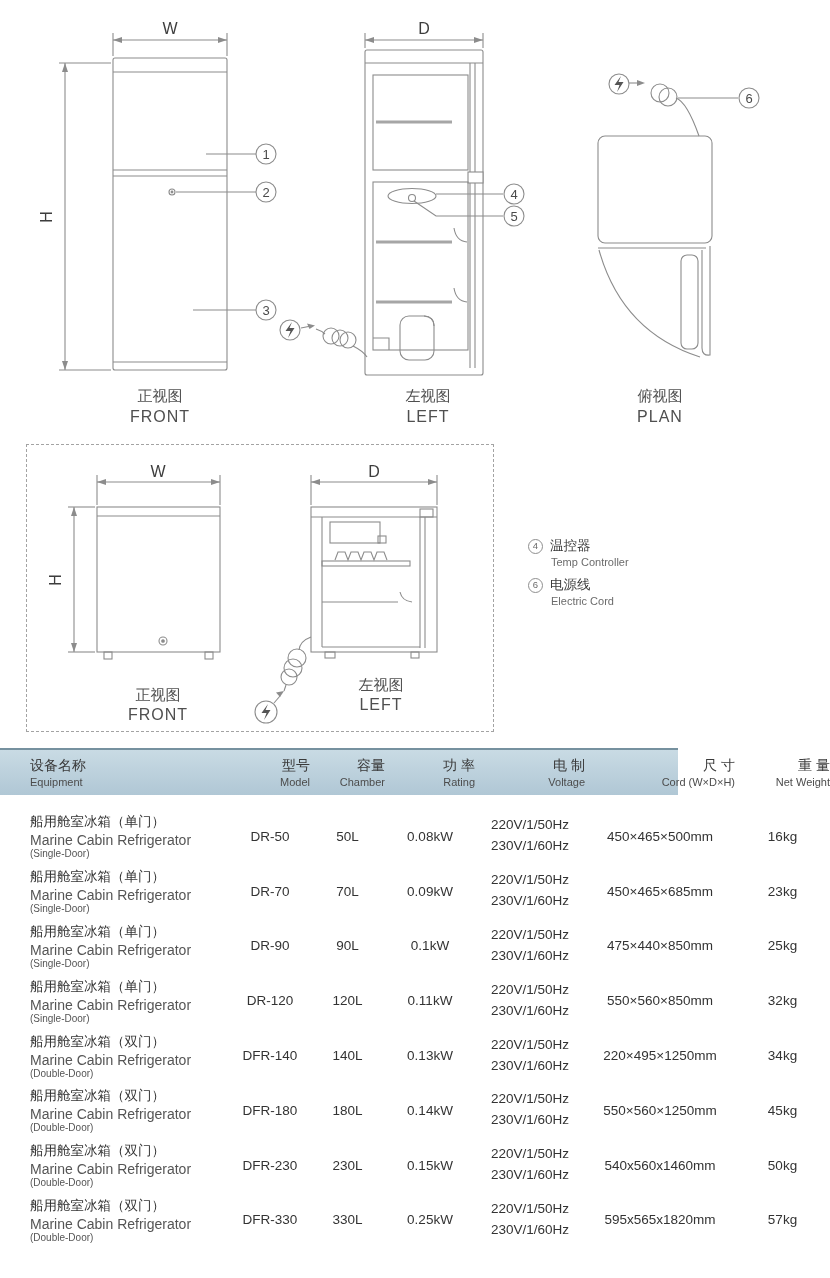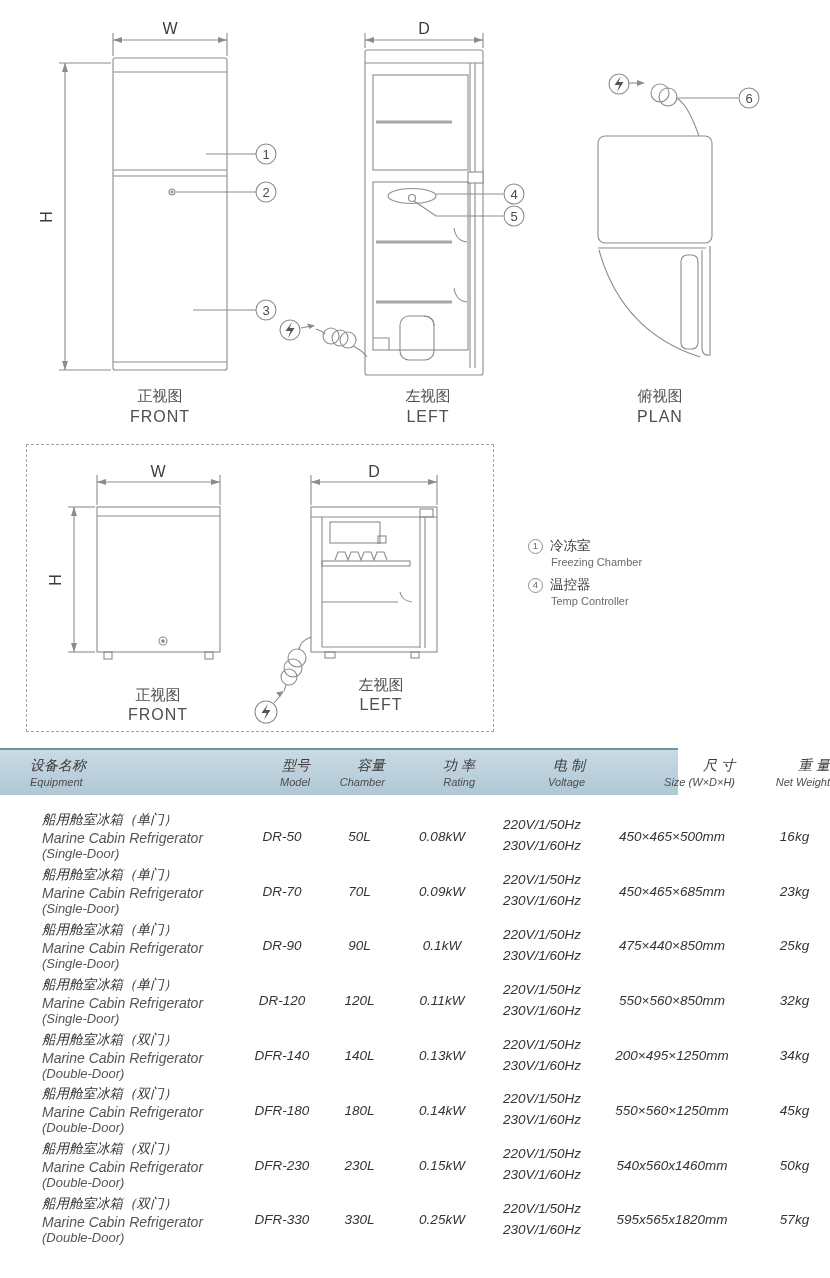--- a/index.html
+++ b/index.html
@@ -23,37 +23,37 @@
             display:grid; grid-template-columns:172px 128px; grid-template-rows:repeat(3,39px);
             grid-auto-flow:column; }
   .legend-item { line-height:1.15; }
   .lnum { display:inline-flex; align-items:center; justify-content:center;
           width:15px; height:15px; border:1px solid #8f8f8f; border-radius:50%;
           font-size:9.5px; color:#6a6a6a; vertical-align:1px; }
   .lcn  { font-size:13.5px; color:#3c3c3c; margin-left:7px; }
   .len  { display:block; font-size:11px; color:#6b6b6b; margin-left:23px; margin-top:2px; }
 
   
-  #spec-table { position:absolute; left:0; top:748px; width:678px;font-style:italic; }
+  #spec-table { position:absolute; left:0; top:748px; width:678px; }
   .grid-cols { display:grid; grid-template-columns:230px 80px 75px 90px 110px 150px 95px; }
   #spec-header { height:47px; align-items:center;
                  border-top:2px solid #76919f;
                  background:linear-gradient(#c9dbe4,#b0c7d5); }
   .th { text-align:right; }
   .th.left { text-align:left; padding-left:30px; }
   .th-cn { font-size:14px; color:#3a3a3a; }
   .th-en { font-size:11px; color:#4c4c4c; margin-top:1px; }
 
   #spec-body { padding-top:14px; }
-  .row { height:54.8px; align-items:center;padding-left:12px; }
+  .row { height:54.8px; align-items:center; }
   .cell { text-align:center; font-size:13.5px; color:#333; }
   .cell.left { text-align:left; padding-left:30px; }
   .eq-cn   { font-size:13.5px; color:#333; }
   .eq-en   { font-size:14px; color:#555; margin-top:1px; }
-  .eq-door { font-size:13px; color:#555; margin-top:0; }
+  .eq-door { font-size:10px; color:#555; margin-top:0; }
   .v-line { line-height:1.55; }
 </style>
 </head>
 <body>
 
 <div id="page">
 
   <svg class="diag" style="left:0;top:0" width="830" height="437" viewBox="0 0 830 437">
     <g stroke="#8c8c8c" fill="none" stroke-width="1.1">
 
@@ -244,26 +244,26 @@
     <text class="dim-letter" x="61" y="580" text-anchor="middle" transform="rotate(-90 61 580)">H</text>
 
     <text class="view-cn" x="158" y="700" text-anchor="middle">正视图</text>
     <text class="view-en" x="158" y="720" text-anchor="middle">FRONT</text>
     <text class="view-cn" x="381" y="690" text-anchor="middle">左视图</text>
     <text class="view-en" x="381" y="710" text-anchor="middle">LEFT</text>
   </svg>
 
   <div id="legend">
       <div class="legend-item">
-      <span class="lnum">1</span><span class="lcn">冷冻室</span>
-      <span class="len">Freezing Chamber</span>
-    </div>
-      <div class="legend-item">
       <span class="lnum">4</span><span class="lcn">温控器</span>
       <span class="len">Temp Controller</span>
+    </div>
+      <div class="legend-item">
+      <span class="lnum">6</span><span class="lcn">电源线</span>
+      <span class="len">Electric Cord</span>
     </div>
     </div>
 
   <div id="spec-table">
     <div id="spec-header" class="grid-cols">
       <div class="th left">
         <div class="th-cn">设备名称</div>
         <div class="th-en">Equipment</div>
       </div>
       <div class="th">
@@ -277,21 +277,21 @@
       <div class="th">
         <div class="th-cn">功 率</div>
         <div class="th-en">Rating</div>
       </div>
       <div class="th">
         <div class="th-cn">电 制</div>
         <div class="th-en">Voltage</div>
       </div>
       <div class="th">
         <div class="th-cn">尺 寸</div>
-        <div class="th-en">Size (W×D×H)</div>
+        <div class="th-en">Cord (W×D×H)</div>
       </div>
       <div class="th">
         <div class="th-cn">重 量</div>
         <div class="th-en">Net Weight</div>
       </div>
     </div>
     <div id="spec-body">
         <div class="row grid-cols">
       <div class="cell left">
         <div class="eq-cn">船用舱室冰箱（单门）</div>
@@ -362,21 +362,21 @@
         <div class="eq-en">Marine Cabin Refrigerator</div>
         <div class="eq-door">(Double-Door)</div>
       </div>
       <div class="cell">DFR-140</div>
       <div class="cell">140L</div>
       <div class="cell">0.13kW</div>
       <div class="cell">
         <div class="v-line">220V/1/50Hz</div>
         <div class="v-line">230V/1/60Hz</div>
       </div>
-      <div class="cell">200×495×1250mm</div>
+      <div class="cell">220×495×1250mm</div>
       <div class="cell">34kg</div>
     </div>
         <div class="row grid-cols">
       <div class="cell left">
         <div class="eq-cn">船用舱室冰箱（双门）</div>
         <div class="eq-en">Marine Cabin Refrigerator</div>
         <div class="eq-door">(Double-Door)</div>
       </div>
       <div class="cell">DFR-180</div>
       <div class="cell">180L</div>

